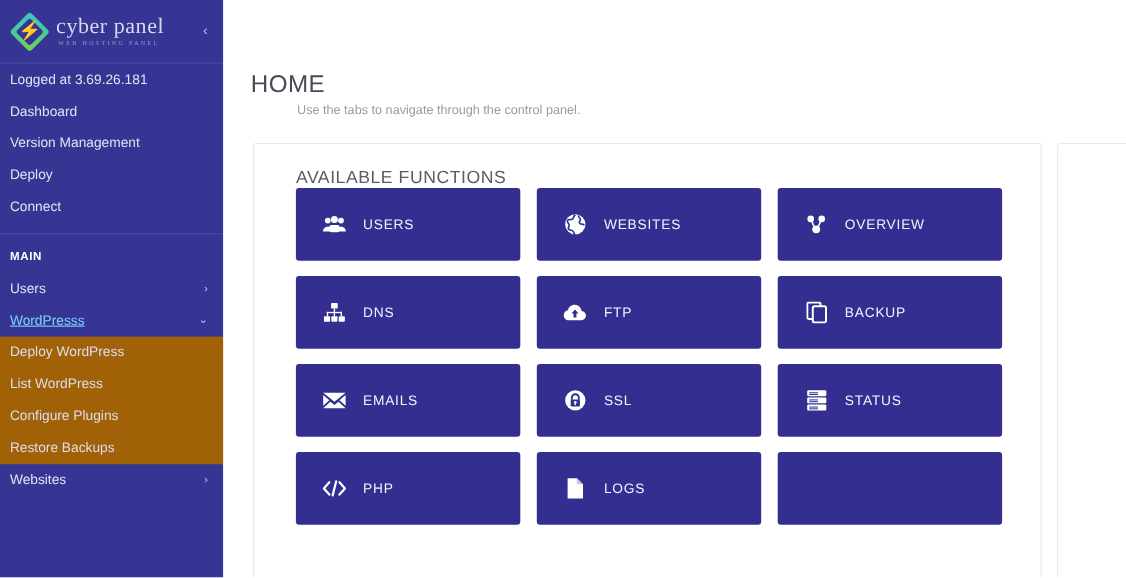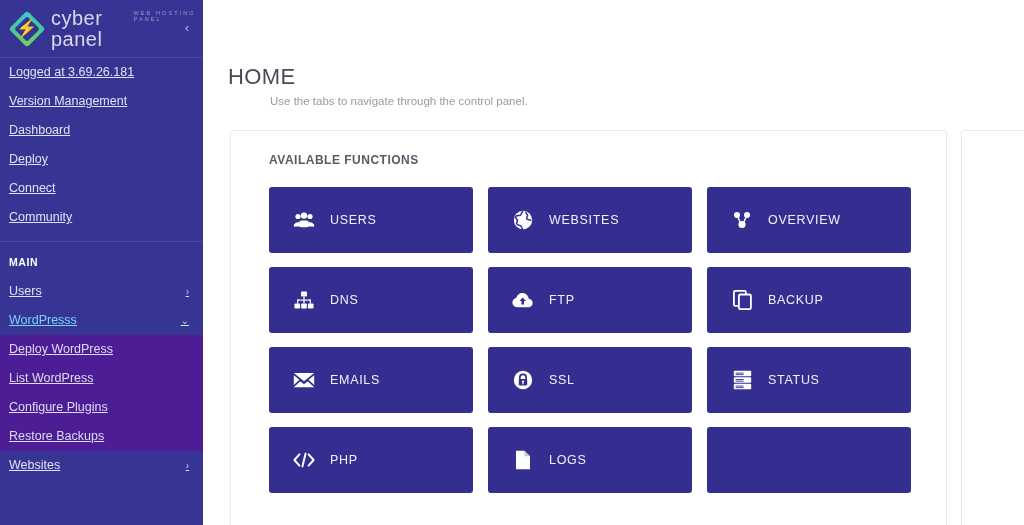--- a/index.html
+++ b/index.html
@@ -53,21 +53,21 @@
   }
   .logo-bolt {
     position: absolute;
     left: 0; top: 0; width: 34px; height: 34px;
     display: flex; align-items: center; justify-content: center;
     font-size: 17px;
     color: #f4c430;
     line-height: 1;
     font-weight: bold;
   }
-  .brand-text { display: flex; flex-direction: row; justify-content: center; }
+  .brand-text { display: flex; flex-direction: column; justify-content: center; font-family: Liberation Serif, serif; }
   .brand-name {
     font-size: 20px;
     color: #d9d8ef;
     letter-spacing: 0.5px;
     line-height: 21px;
   }
   .brand-tag {
     font-size: 5.5px;
     color: #9a98cf;
     letter-spacing: 2.1px;
@@ -92,37 +92,36 @@
   }
   .nav-item {
     display: flex;
     align-items: center;
     justify-content: space-between;
     padding: 7px 14px 7px 9px;
     font-size: 12.5px;
     color: #e2e1f3;
     cursor: pointer;
     line-height: 15px;
-    text-decoration: underline;
   }
   .nav-item.active-link > .nav-label {
     text-decoration: underline;
     color: #7dd3fc;
   }
   .nav-item .chev {
     font-size: 10px;
     color: #c9c8e6;
     line-height: 1;
   }
   .nav-divider {
     height: 1px;
     background: #4b49a6;
     margin: 9px 0 0 0;
   }
-  .submenu { background: #4c1d95; }
+  .submenu { background: #a16207; }
   .submenu .nav-item {
     padding: 7px 14px 7px 9px;
     font-size: 12.5px;
     color: #dedcf0;
   }
 
   
   .main {
     flex: 1;
     height: 525px;
@@ -159,25 +158,24 @@
     border-radius: 3px;
     box-shadow: 0 1px 2px rgba(0,0,0,0.03);
   }
   .card-functions {
     width: 717px;
     min-width: 717px;
     padding: 22px 35px 20px 38px;
     min-height: 400px;
   }
   .card-title {
-    font-size: 12px;
+    font-size: 16px;
     color: #5a5a68;
     letter-spacing: 0.5px;
-    font-weight: bold;
-    margin-bottom: 20px;
+    font-weight: normal;
   }
   .tile-grid {
     display: grid;
     grid-template-columns: repeat(3, 204px);
     gap: 14px 15px;
   }
   .tile {
     height: 66px;
     background: #332e90;
     border-radius: 3px;
@@ -240,33 +238,30 @@
         <div class="brand-tag">WEB HOSTING PANEL</div>
       </div>
       <div class="collapse-btn">‹</div>
     </div>
 
 
     <div class="nav-item">
       <span class="nav-label">Logged at 3.69.26.181</span>
     </div>
     <div class="nav-item">
+      <span class="nav-label">Dashboard</span>
+    </div>
+    <div class="nav-item">
       <span class="nav-label">Version Management</span>
     </div>
     <div class="nav-item">
-      <span class="nav-label">Dashboard</span>
-    </div>
-    <div class="nav-item">
       <span class="nav-label">Deploy</span>
     </div>
     <div class="nav-item">
       <span class="nav-label">Connect</span>
-    </div>
-    <div class="nav-item">
-      <span class="nav-label">Community</span>
     </div>
 
     <div class="nav-divider"></div>
 
     <div class="nav-section-title">MAIN</div>
 
     <div class="nav-item">
       <span class="nav-label">Users</span>
       <span class="chev">›</span>
     </div>

